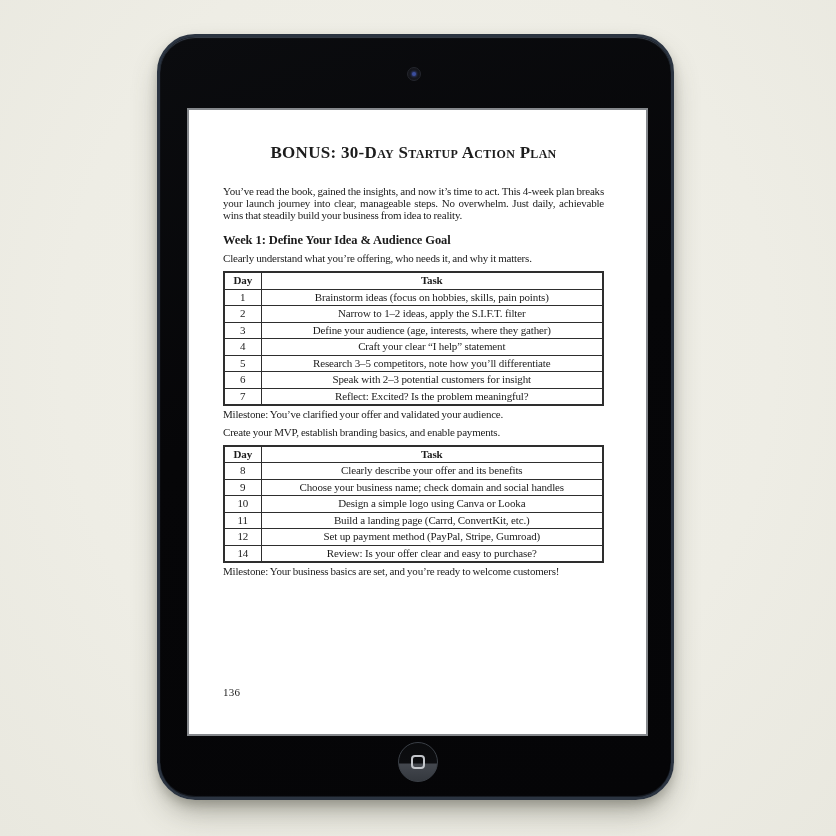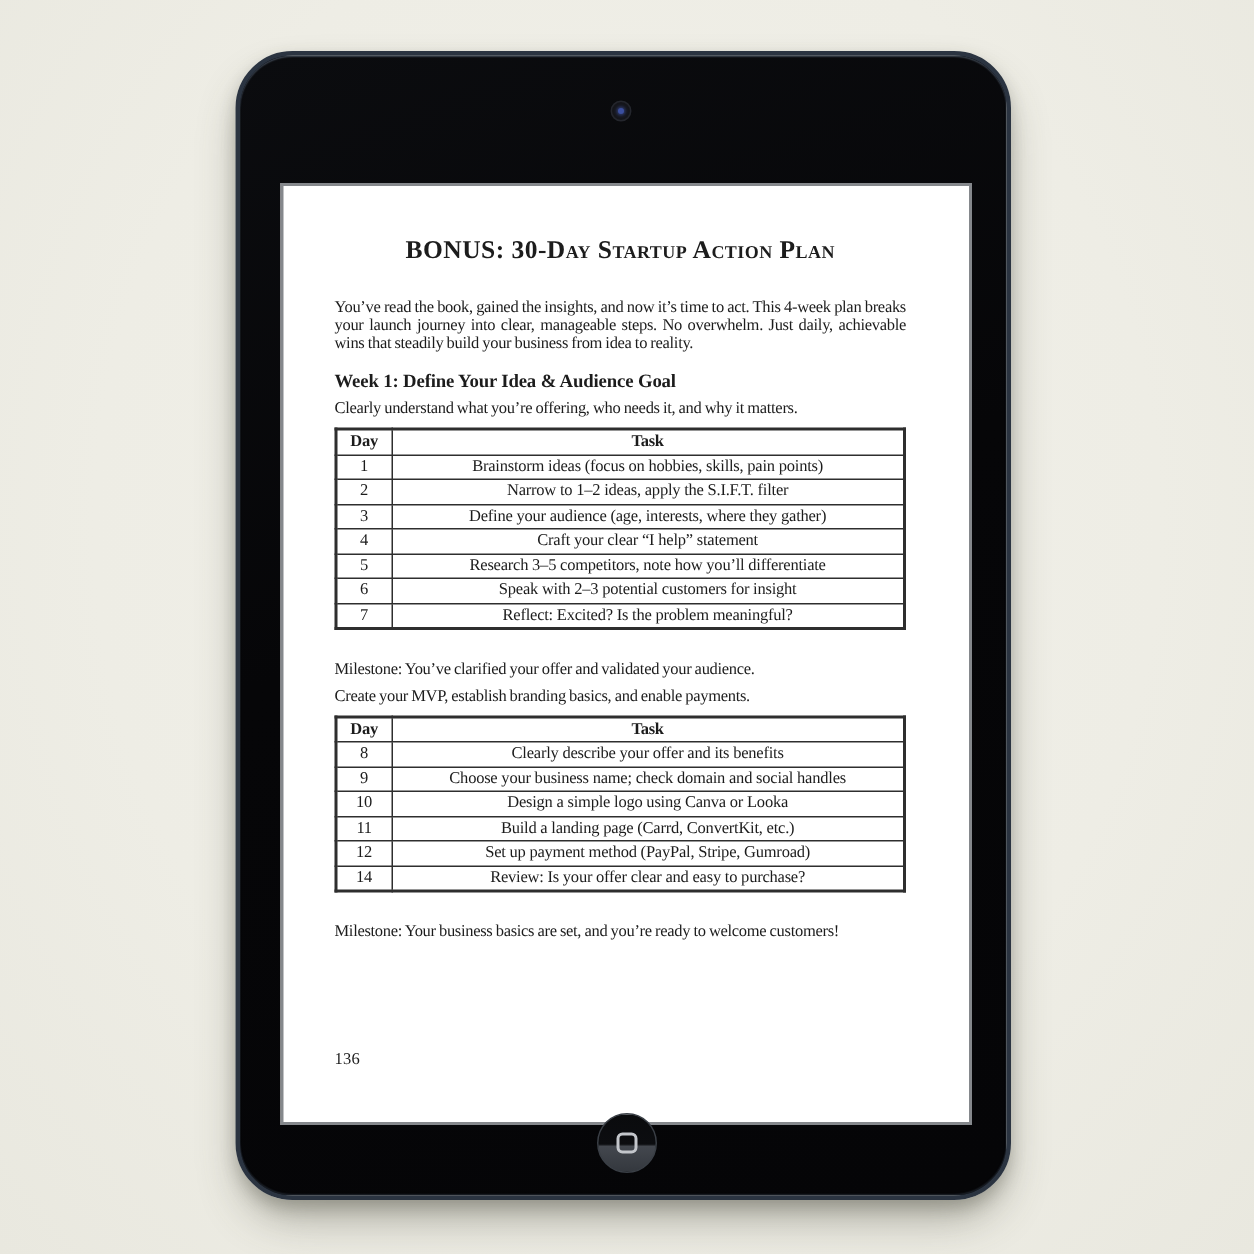--- a/index.html
+++ b/index.html
@@ -56,21 +56,21 @@
     position: absolute;
     left: 12px; top: 12px;
     width: 14px; height: 14px;
     border: 2px solid #c3c6cb;
     border-radius: 4px;
   }
 
   
   .screen {
     position: absolute;
-    left: 27px; top: 85px;
+    left: 27px; top: 71px;
     width: 461px; height: 628px;
     background: #ffffff;
     border: 2px solid #85888c;
   }
   .page {
     position: relative;
     width: 100%; height: 100%;
     padding: 34px 42px 0 34px;
     color: #1c1c1c;
   }
@@ -116,21 +116,21 @@
     line-height: 12.5px;
     text-align: center;
     letter-spacing: -0.15px;
     vertical-align: middle;
     height: 15px;
   }
   table.task-table th { font-weight: 700; }
   table.task-table .col-day { width: 37px; }
 
   .milestone {
-    margin-top: 21px;
+    margin-top: 3px;
     text-align: justify;
   }
 
   .page-number {
     position: absolute;
     left: 34px;
     top: 576px;
     font-size: 11px;
     letter-spacing: 0.2px;
   }

